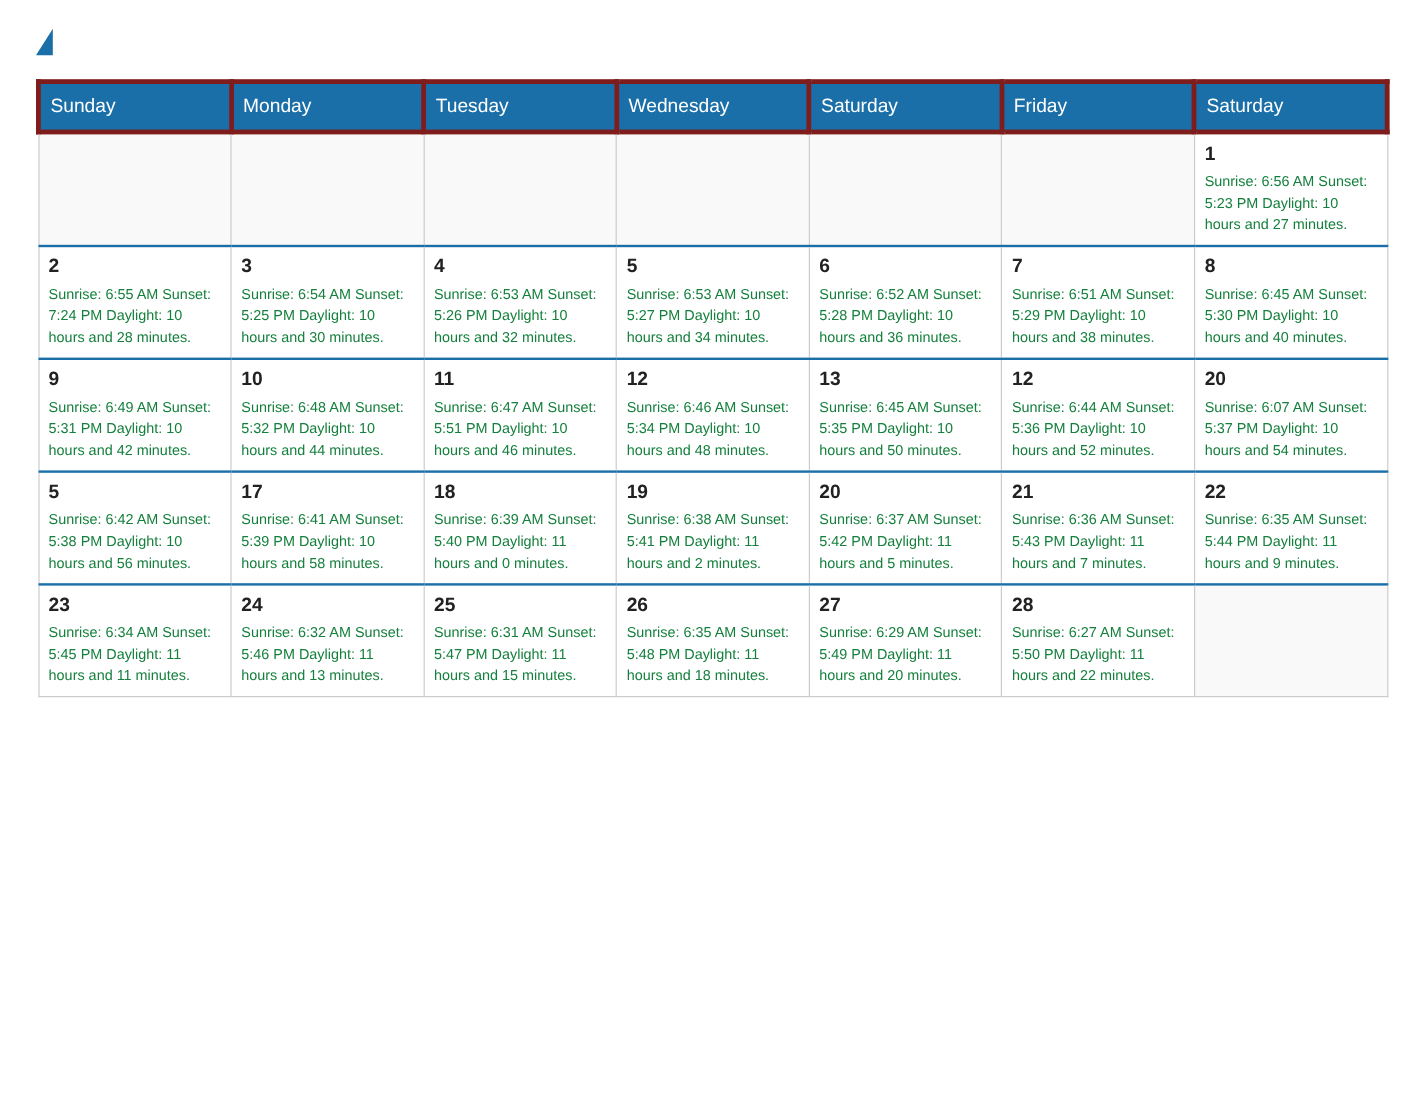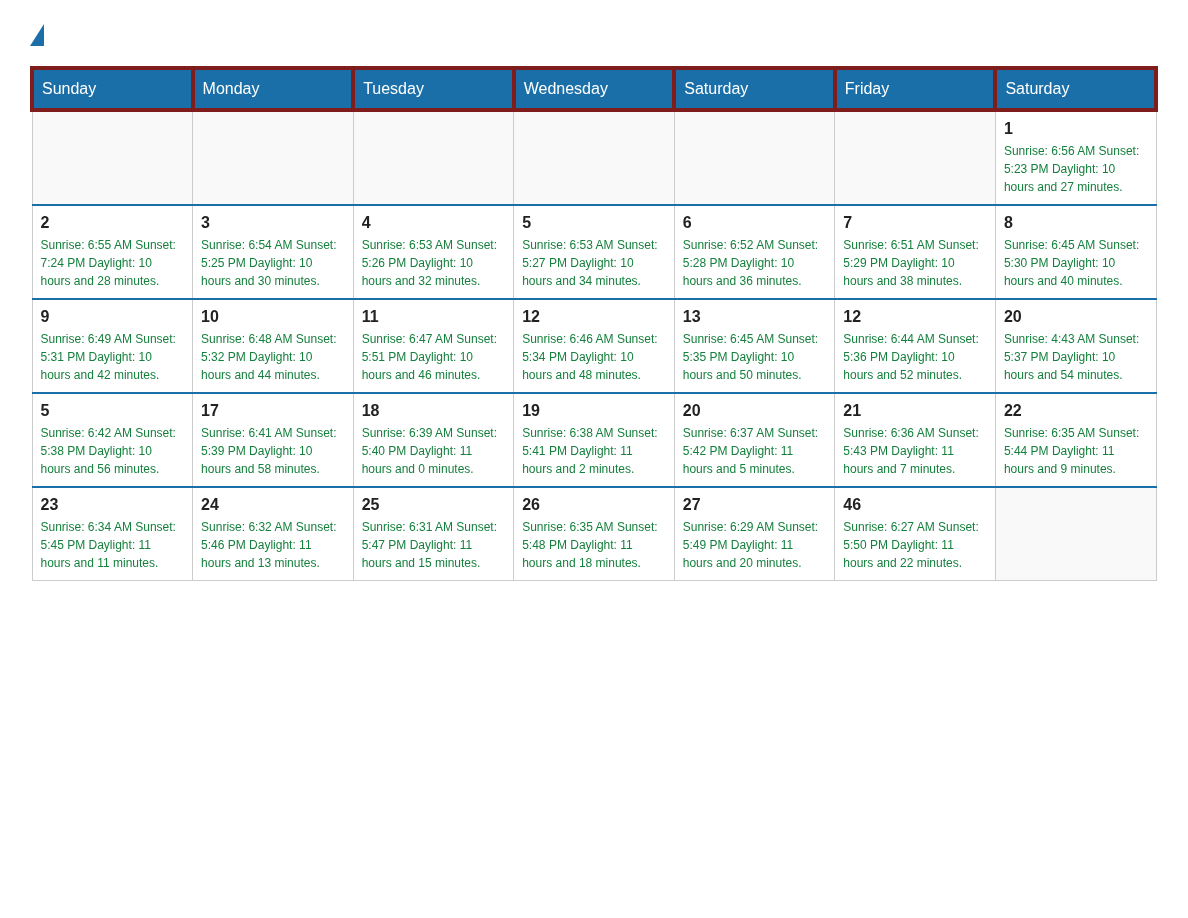--- a/index.html
+++ b/index.html
@@ -218,21 +218,21 @@
 Daylight: 10 hours and 50 minutes.</div>
         </td>
         <td>
           <div class="day-number">12</div>
           <div class="day-info">Sunrise: 6:44 AM
 Sunset: 5:36 PM
 Daylight: 10 hours and 52 minutes.</div>
         </td>
         <td>
           <div class="day-number">20</div>
-          <div class="day-info">Sunrise: 4:43 AM
+          <div class="day-info">Sunrise: 6:07 AM
 Sunset: 5:37 PM
 Daylight: 10 hours and 54 minutes.</div>
         </td>
       </tr>
       <tr>
         <td>
           <div class="day-number">5</div>
           <div class="day-info">Sunrise: 6:42 AM
 Sunset: 5:38 PM
 Daylight: 10 hours and 56 minutes.</div>
@@ -299,21 +299,21 @@
 Sunset: 5:48 PM
 Daylight: 11 hours and 18 minutes.</div>
         </td>
         <td>
           <div class="day-number">27</div>
           <div class="day-info">Sunrise: 6:29 AM
 Sunset: 5:49 PM
 Daylight: 11 hours and 20 minutes.</div>
         </td>
         <td>
-          <div class="day-number">46</div>
+          <div class="day-number">28</div>
           <div class="day-info">Sunrise: 6:27 AM
 Sunset: 5:50 PM
 Daylight: 11 hours and 22 minutes.</div>
         </td>
         <td class="empty-cell"></td>
       </tr>
     </tbody>
 </table>
 
 </body></html>

